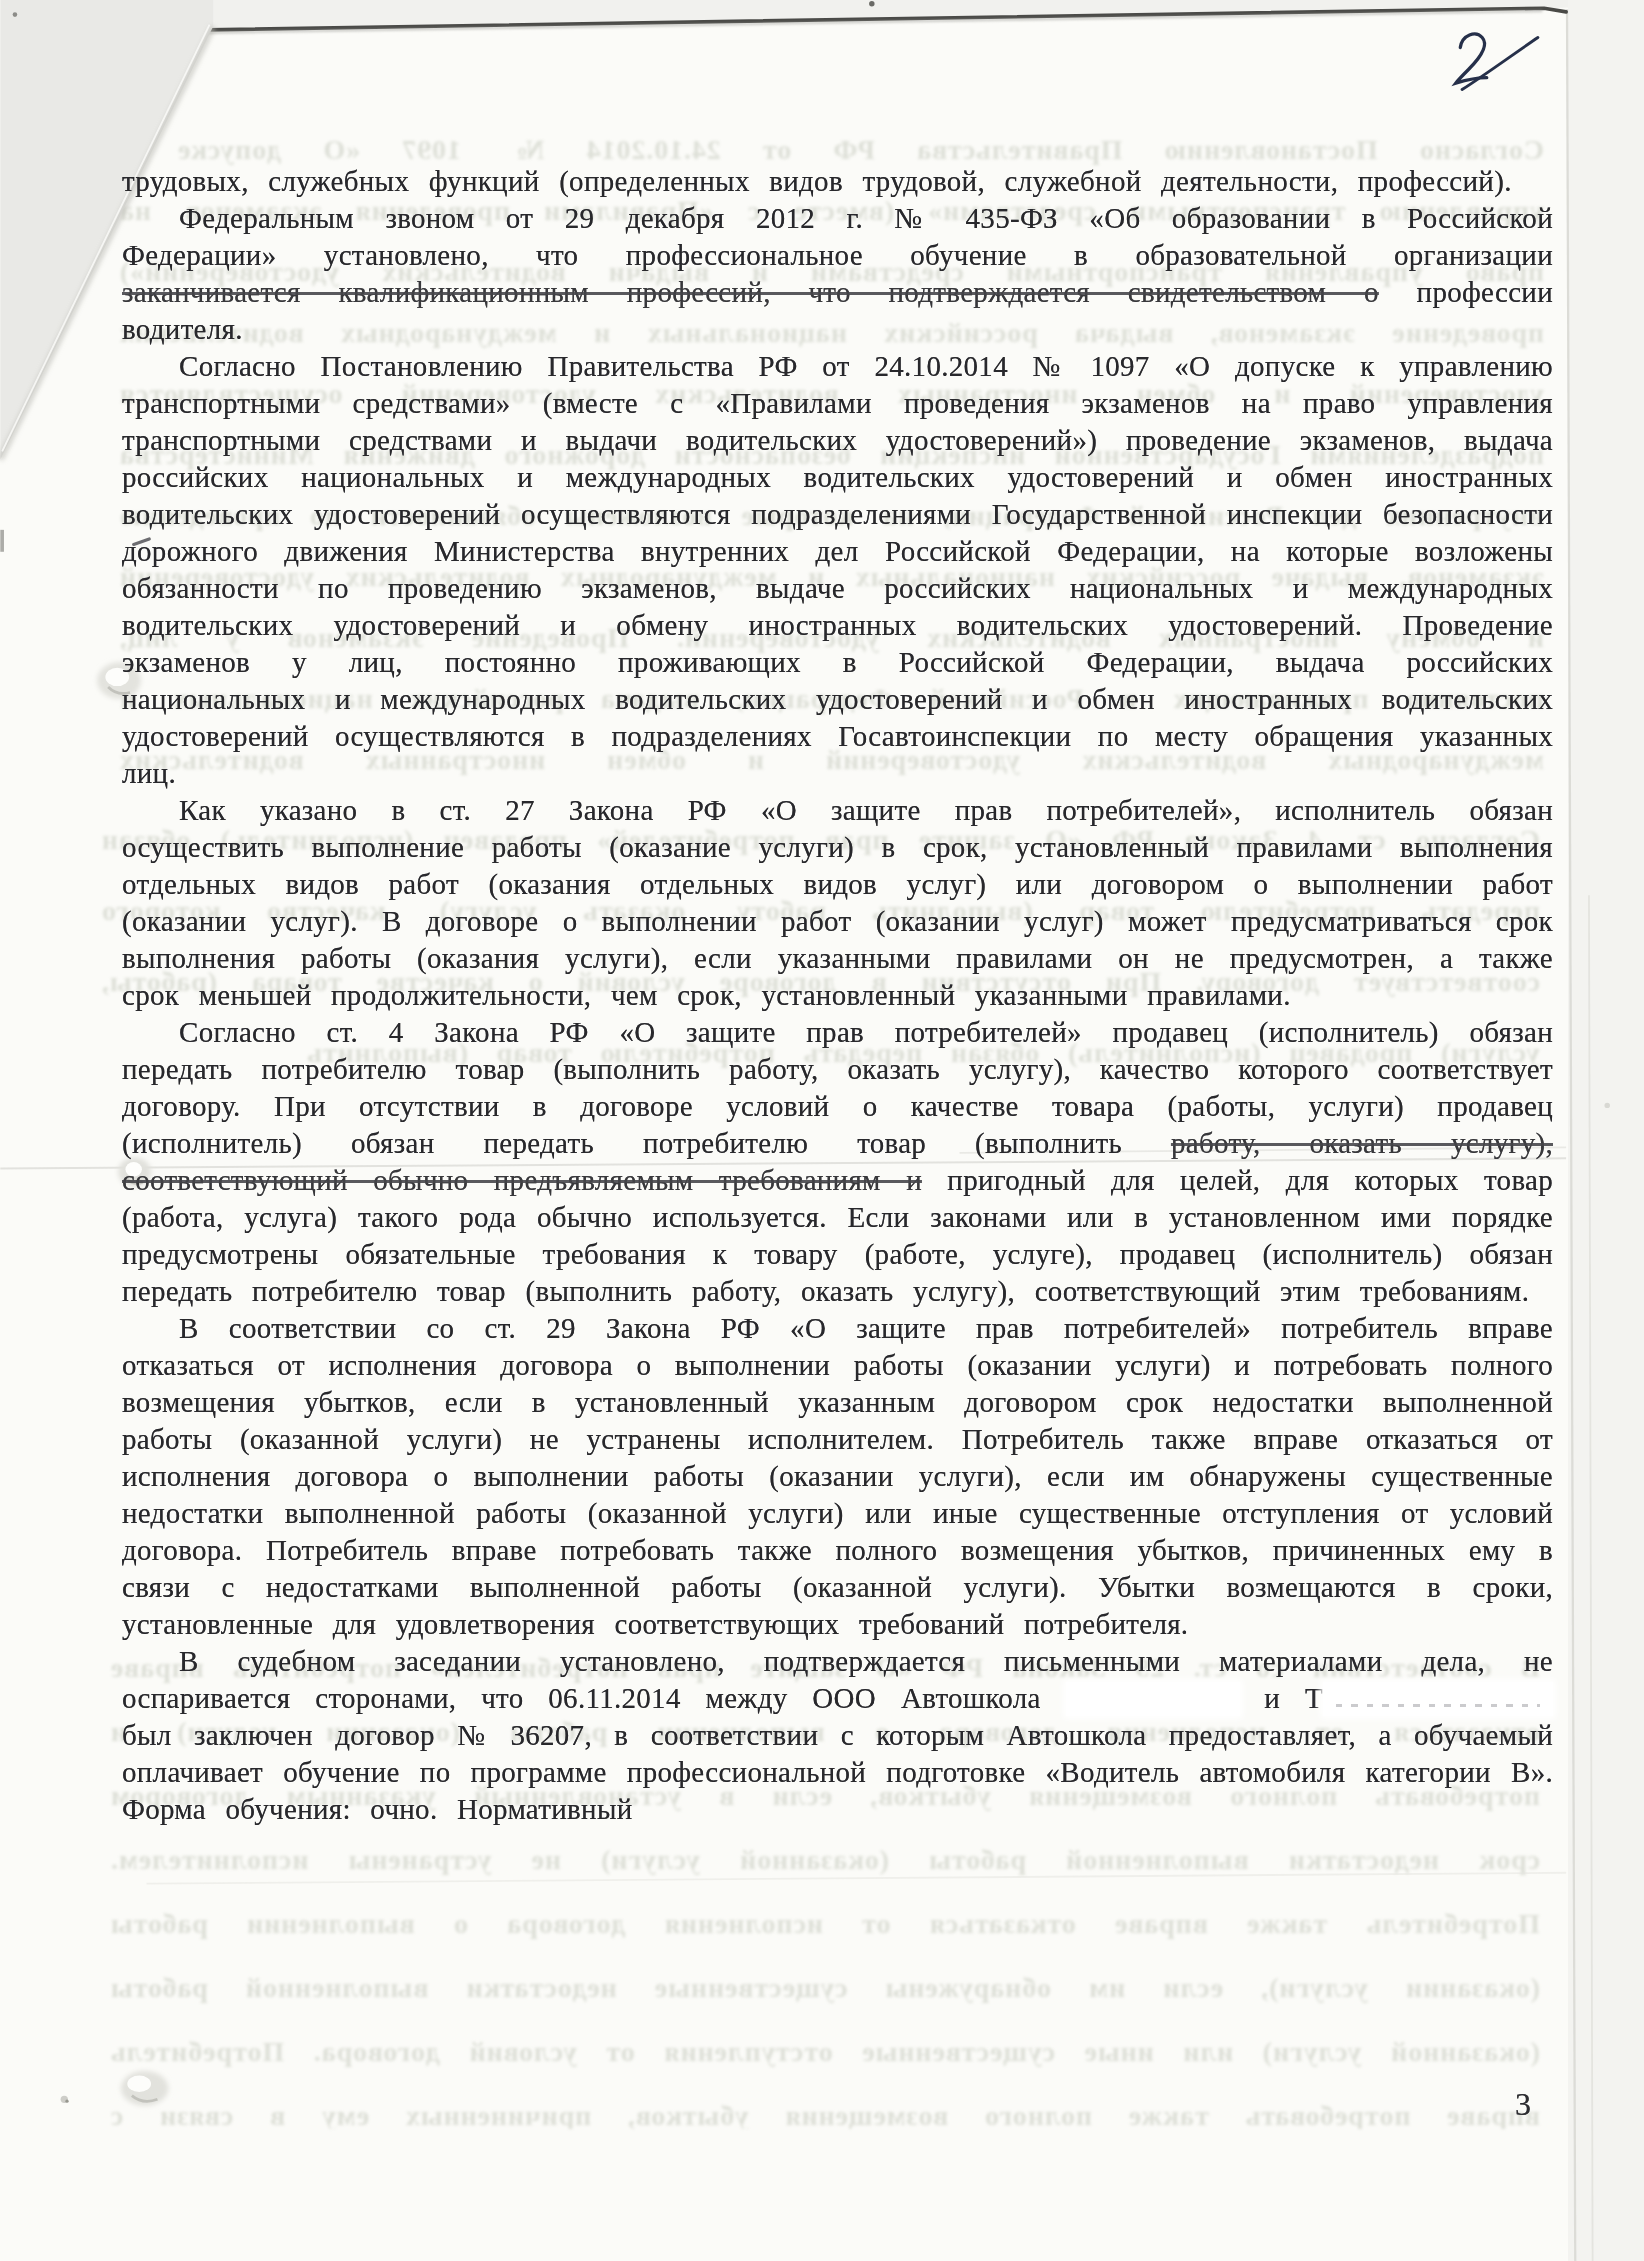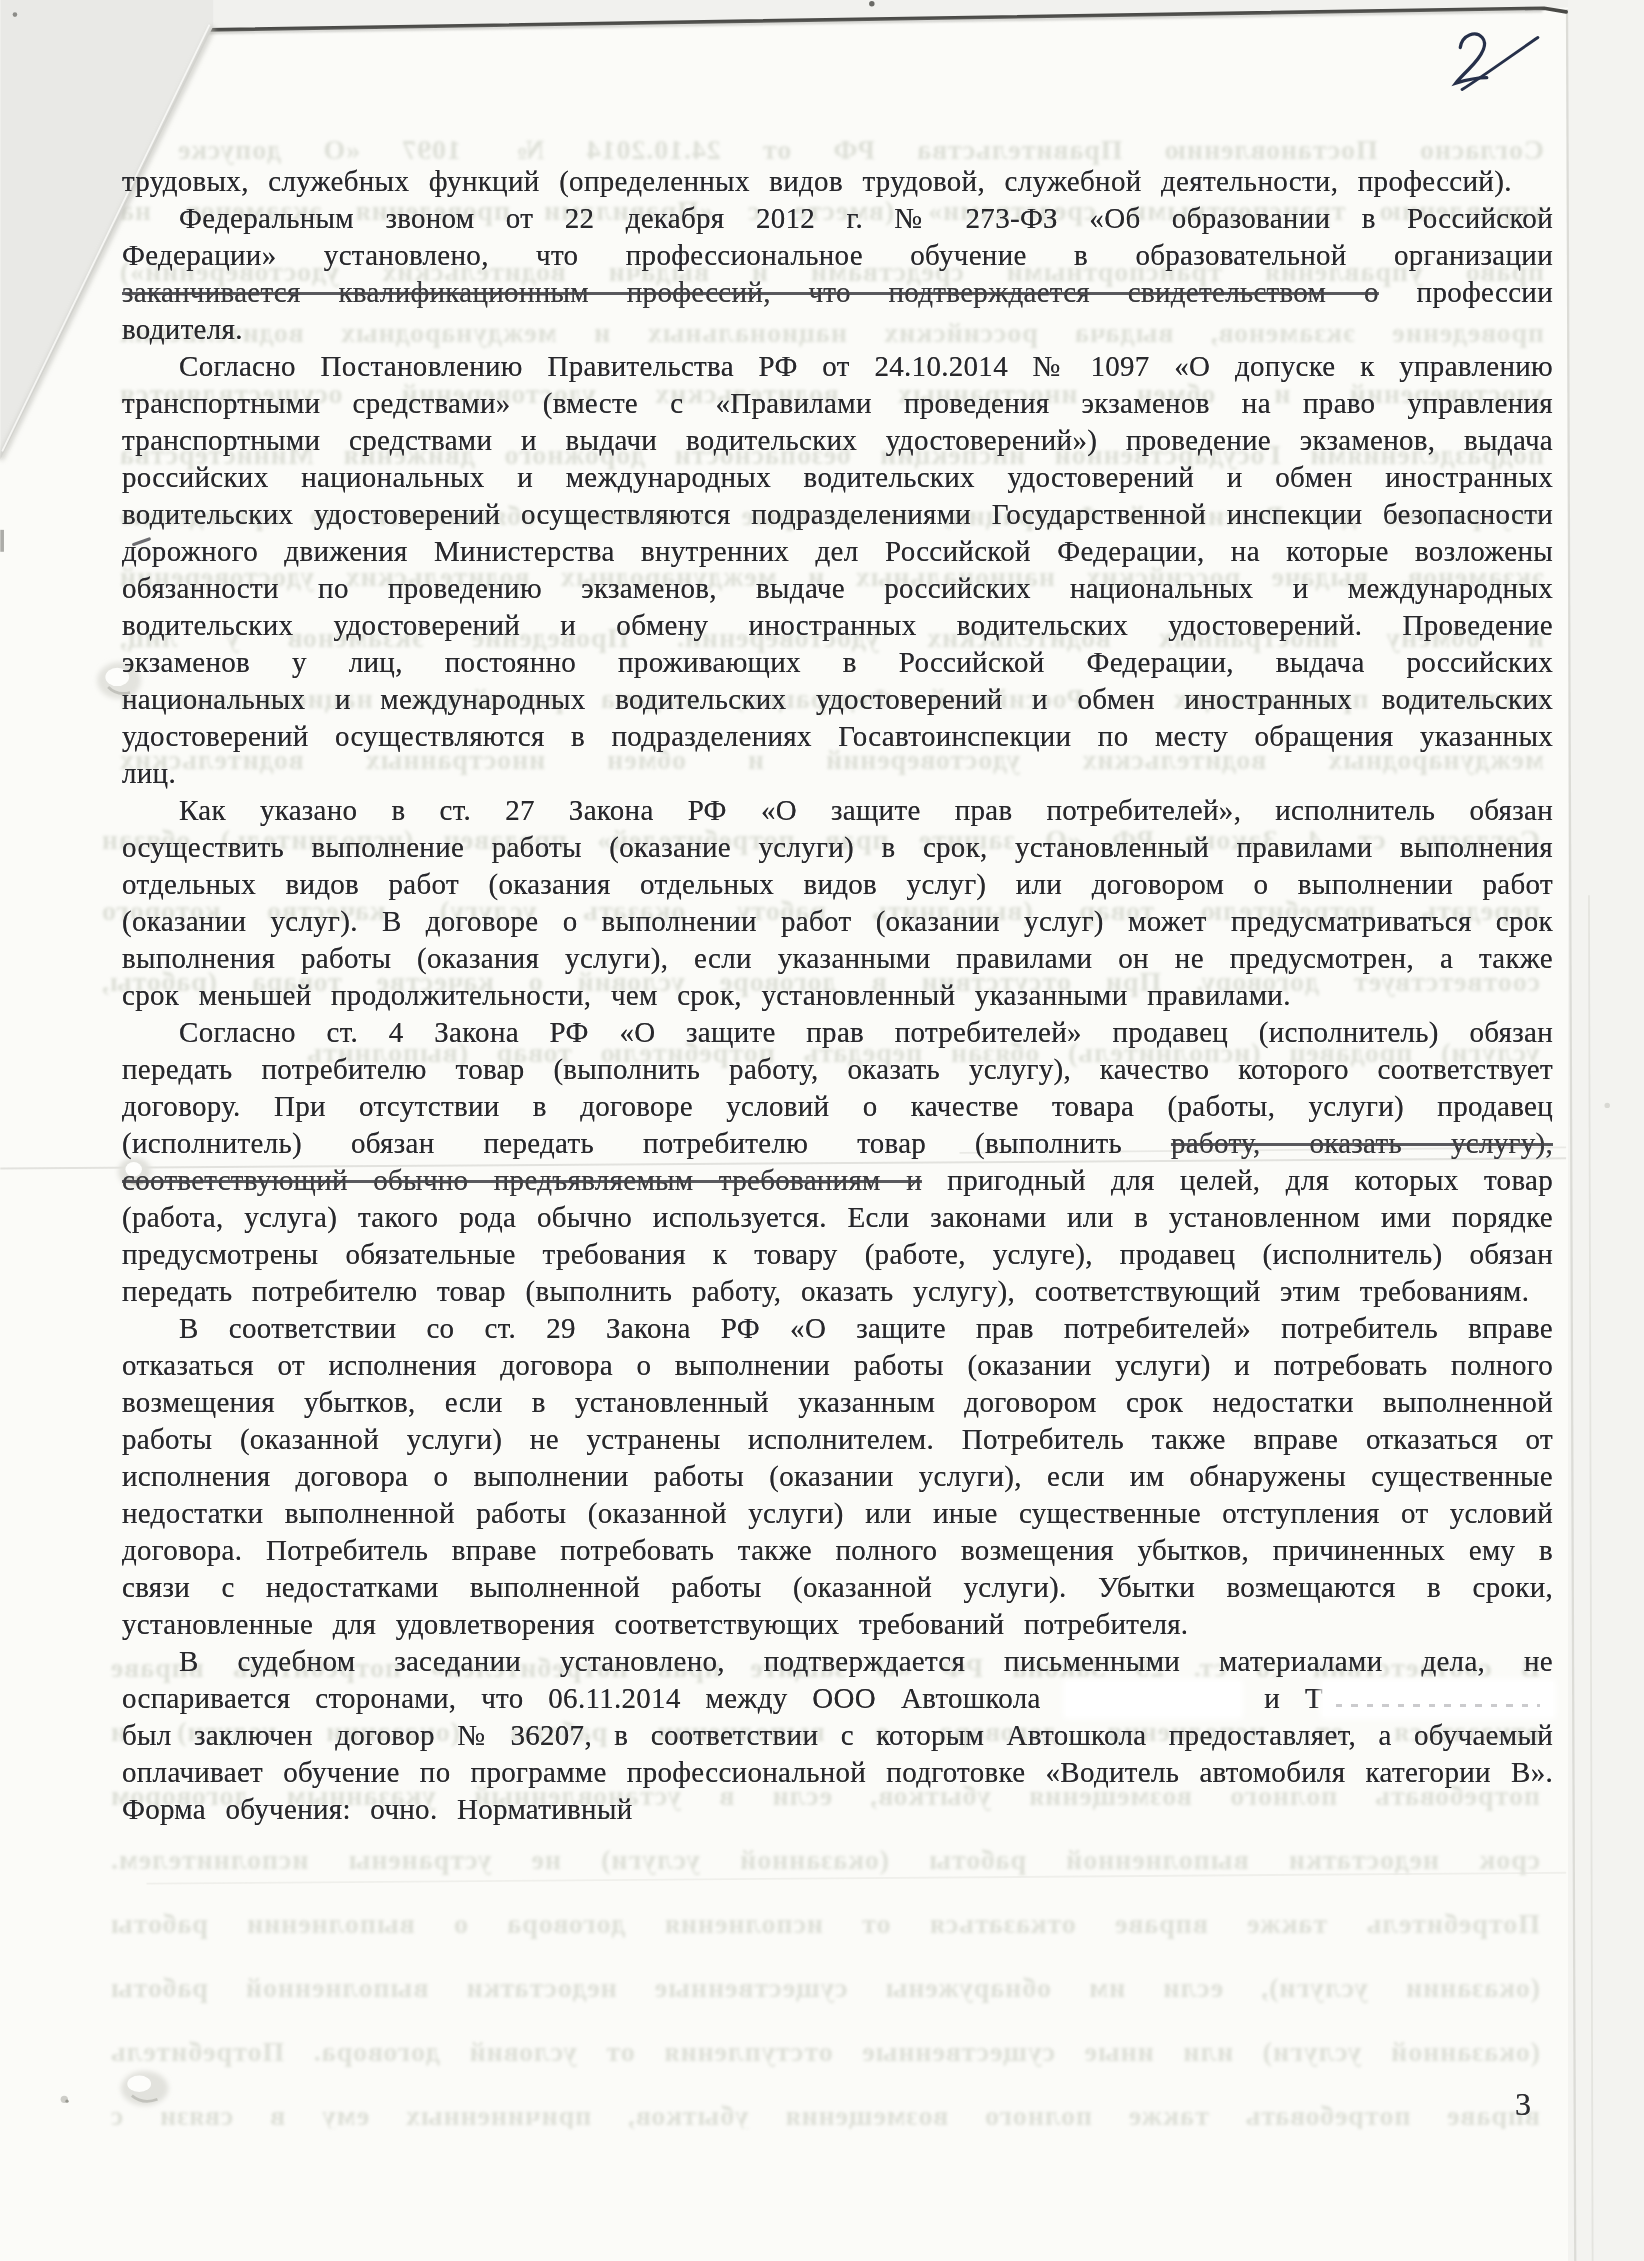--- a/index.html
+++ b/index.html
@@ -124,21 +124,21 @@
   <circle cx="954" cy="4" r="3" fill="#6a6a66"></circle>
   <circle cx="16" cy="16" r="2.5" fill="#8c8c88"></circle>
   <circle cx="70" cy="2298" r="4" fill="#cdcdc8"></circle>
   <circle cx="73" cy="2300" r="1.8" fill="#97978f"></circle>
   <circle cx="1759" cy="1210" r="3" fill="#d8d8d3"></circle>
 </svg>
 
 <div class="textcol">
   <p class="para no-indent"><span>трудовых, служебных функций (определенных видов трудовой, служебной деятельности, профессий).</span></p>
 
-  <p class="para"><span>Федеральным звоном от 22 декабря 2012 г. № 273-ФЗ «Об образовании в Российской Федерации» установлено, что профессиональное обучение в образовательной организации </span><span class="smear">заканчивается квалификационным профессий, что подтверждается свидетельством о</span><span> профессии водителя.</span></p>
+  <p class="para"><span>Федеральным звоном от 29 декабря 2012 г. № 435-ФЗ «Об образовании в Российской Федерации» установлено, что профессиональное обучение в образовательной организации </span><span class="smear">заканчивается квалификационным профессий, что подтверждается свидетельством о</span><span> профессии водителя.</span></p>
 
   <p class="para"><span>Согласно Постановлению Правительства РФ от 24.10.2014 № 1097 «О допуске к управлению транспортными средствами» (вместе с «Правилами проведения экзаменов на право управления транспортными средствами и выдачи водительских удостоверений») проведение экзаменов, выдача российских национальных и международных водительских удостоверений и обмен иностранных водительских удостоверений осуществляются подразделениями Государственной инспекции безопасности дорожного движения Министерства внутренних дел Российской Федерации, на которые возложены обязанности по проведению экзаменов, выдаче российских национальных и международных водительских удостоверений и обмену иностранных водительских удостоверений. Проведение экзаменов у лиц, постоянно проживающих в Российской Федерации, выдача российских национальных и международных водительских удостоверений и обмен иностранных водительских удостоверений осуществляются в подразделениях Госавтоинспекции по месту обращения указанных лиц.</span></p>
 
   <p class="para"><span>Как указано в ст. 27 Закона РФ «О защите прав потребителей», исполнитель обязан осуществить выполнение работы (оказание услуги) в срок, установленный правилами выполнения отдельных видов работ (оказания отдельных видов услуг) или договором о выполнении работ (оказании услуг). В договоре о выполнении работ (оказании услуг) может предусматриваться срок выполнения работы (оказания услуги), если указанными правилами он не предусмотрен, а также срок меньшей продолжительности, чем срок, установленный указанными правилами.</span></p>
 
   <p class="para"><span>Согласно ст. 4 Закона РФ «О защите прав потребителей» продавец (исполнитель) обязан передать потребителю товар (выполнить работу, оказать услугу), качество которого соответствует договору. При отсутствии в договоре условий о качестве товара (работы, услуги) продавец (исполнитель) обязан передать потребителю товар (выполнить </span><span class="smear">работу, оказать услугу), соответствующий обычно предъявляемым требованиям и</span><span> пригодный для целей, для которых товар (работа, услуга) такого рода обычно используется. Если законами или в установленном ими порядке предусмотрены обязательные требования к товару (работе, услуге), продавец (исполнитель) обязан передать потребителю товар (выполнить работу, оказать услугу), соответствующий этим требованиям.</span></p>
 
   <p class="para"><span>В соответствии со ст. 29 Закона РФ «О защите прав потребителей» потребитель вправе отказаться от исполнения договора о выполнении работы (оказании услуги) и потребовать полного возмещения убытков, если в установленный указанным договором срок недостатки выполненной работы (оказанной услуги) не устранены исполнителем. Потребитель также вправе отказаться от исполнения договора о выполнении работы (оказании услуги), если им обнаружены существенные недостатки выполненной работы (оказанной услуги) или иные существенные отступления от условий договора. Потребитель вправе потребовать также полного возмещения убытков, причиненных ему в связи с недостатками выполненной работы (оказанной услуги). Убытки возмещаются в сроки, установленные для удовлетворения соответствующих требований потребителя.</span></p>
 
   <p class="para"><span>В судебном заседании установлено, подтверждается письменными материалами дела, не оспаривается сторонами, что 06.11.2014 между ООО Автошкола </span><span class="redaction r1"></span><span> и Т</span><span class="redaction r2"><i class="trace"></i></span><span> был заключен договор № 36207, в соответствии с которым Автошкола предоставляет, а обучаемый оплачивает обучение по программе профессиональной подготовке «Водитель автомобиля категории В». Форма обучения: очно. Нормативный</span></p>

